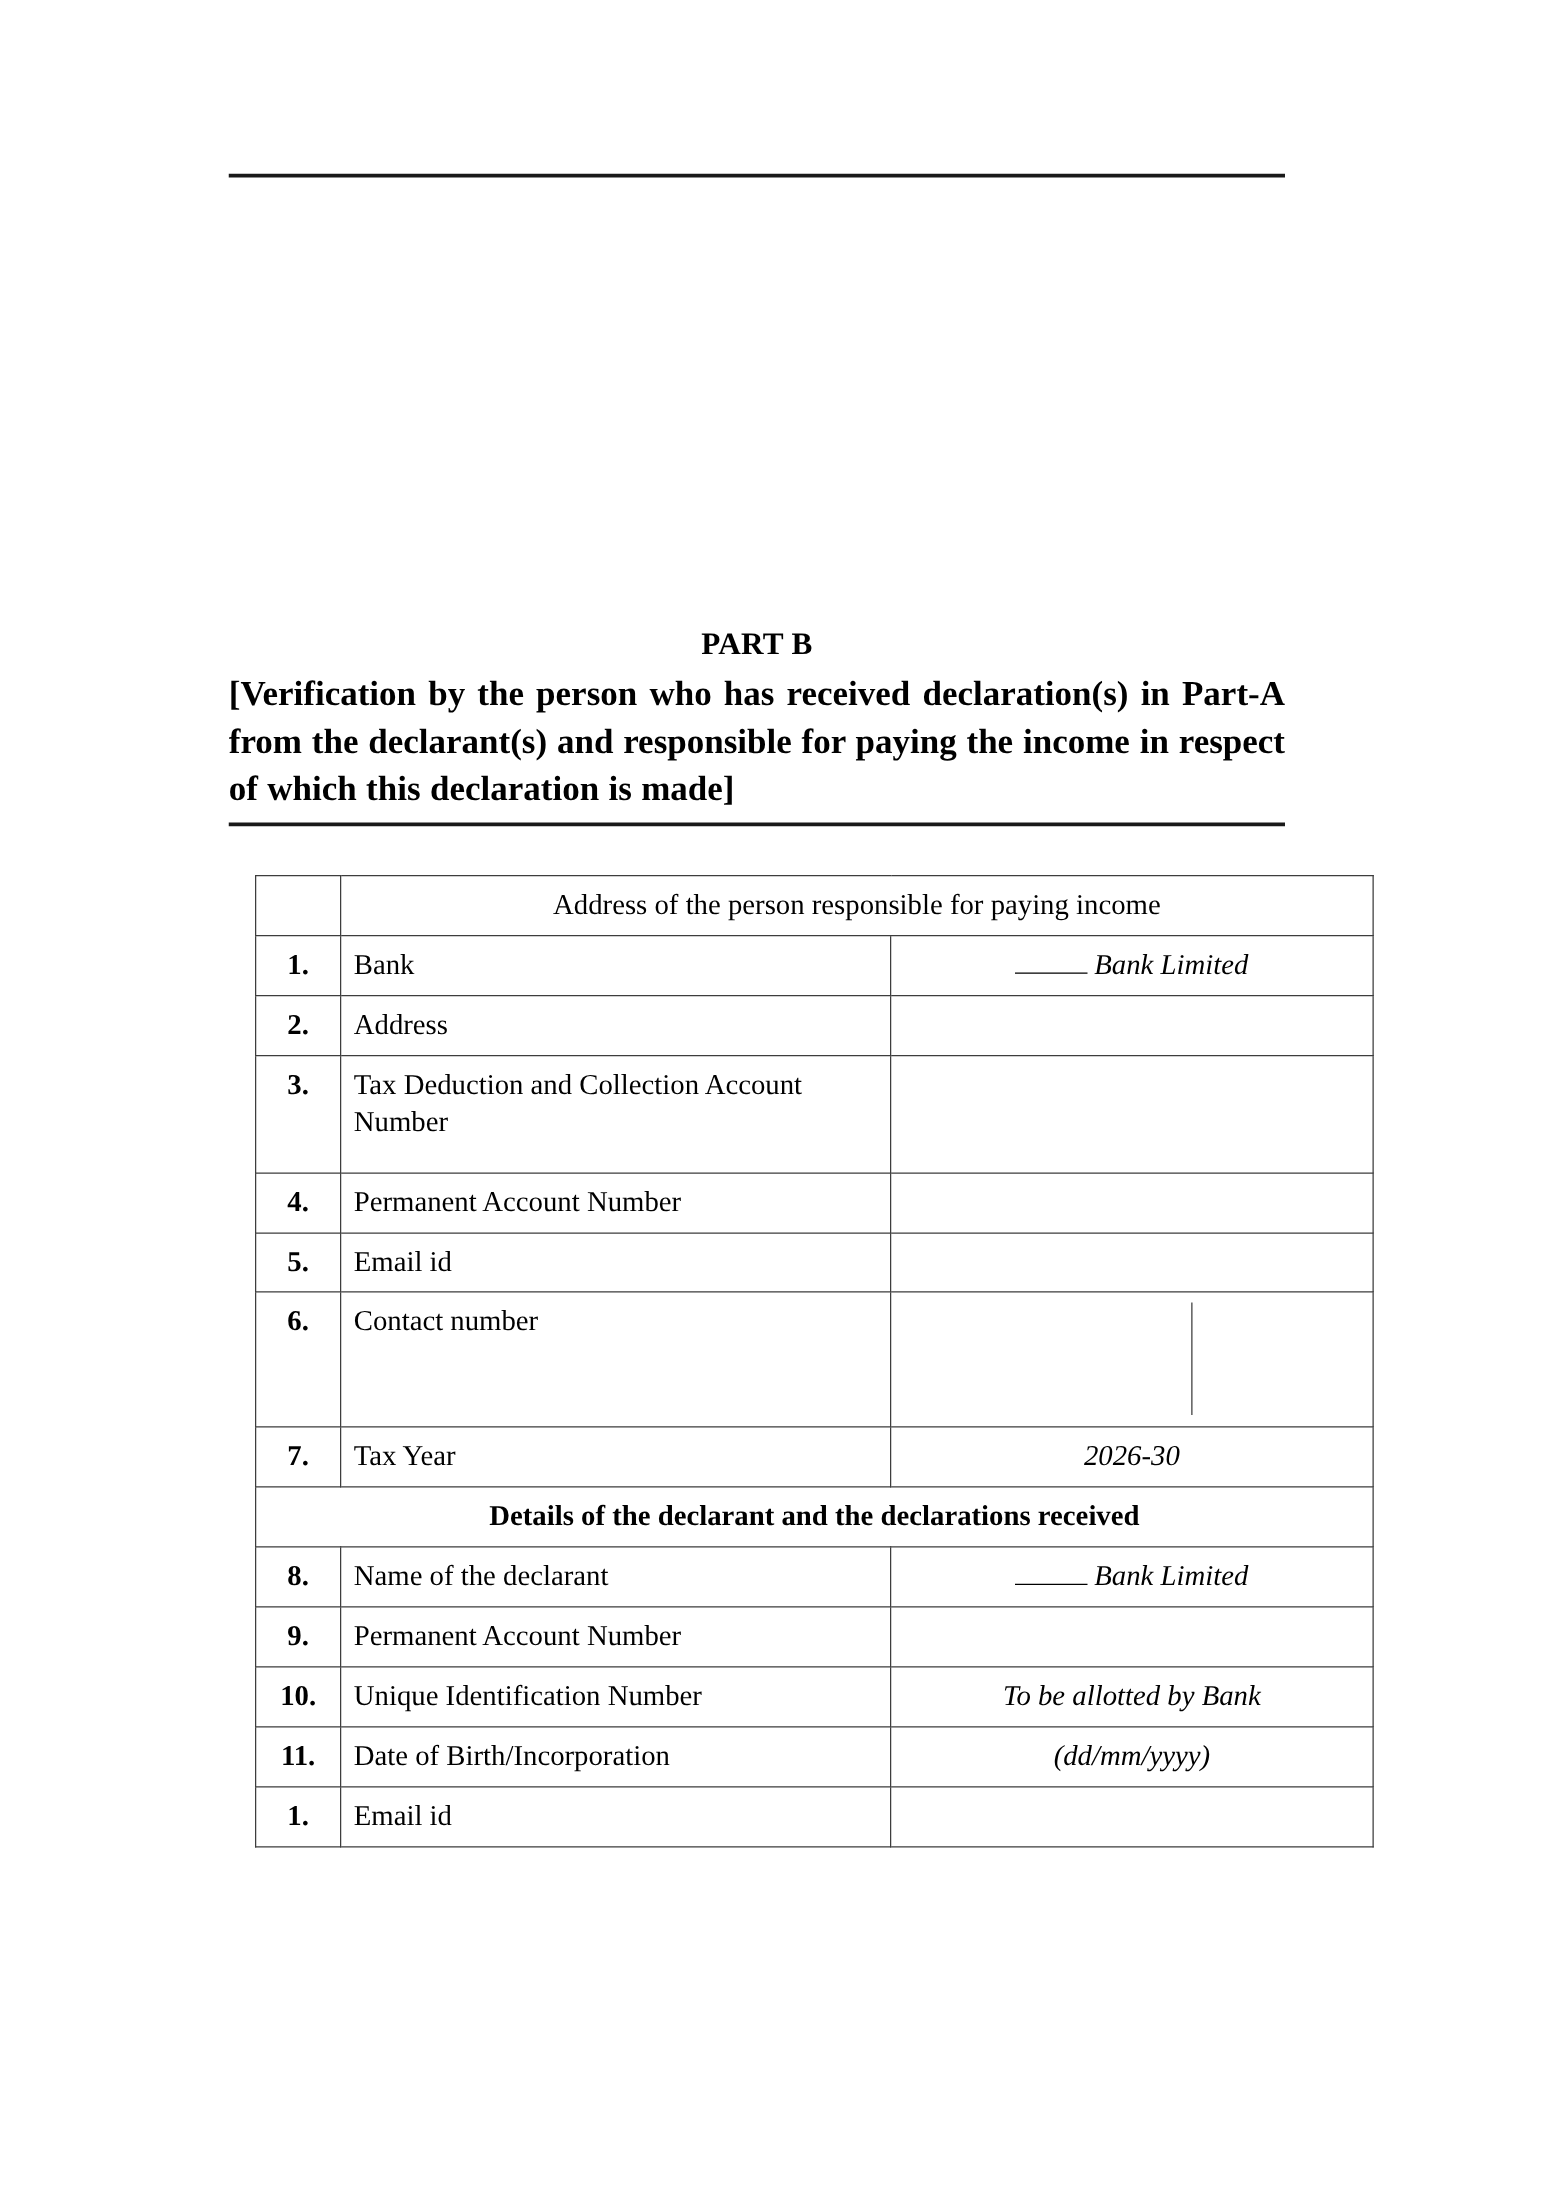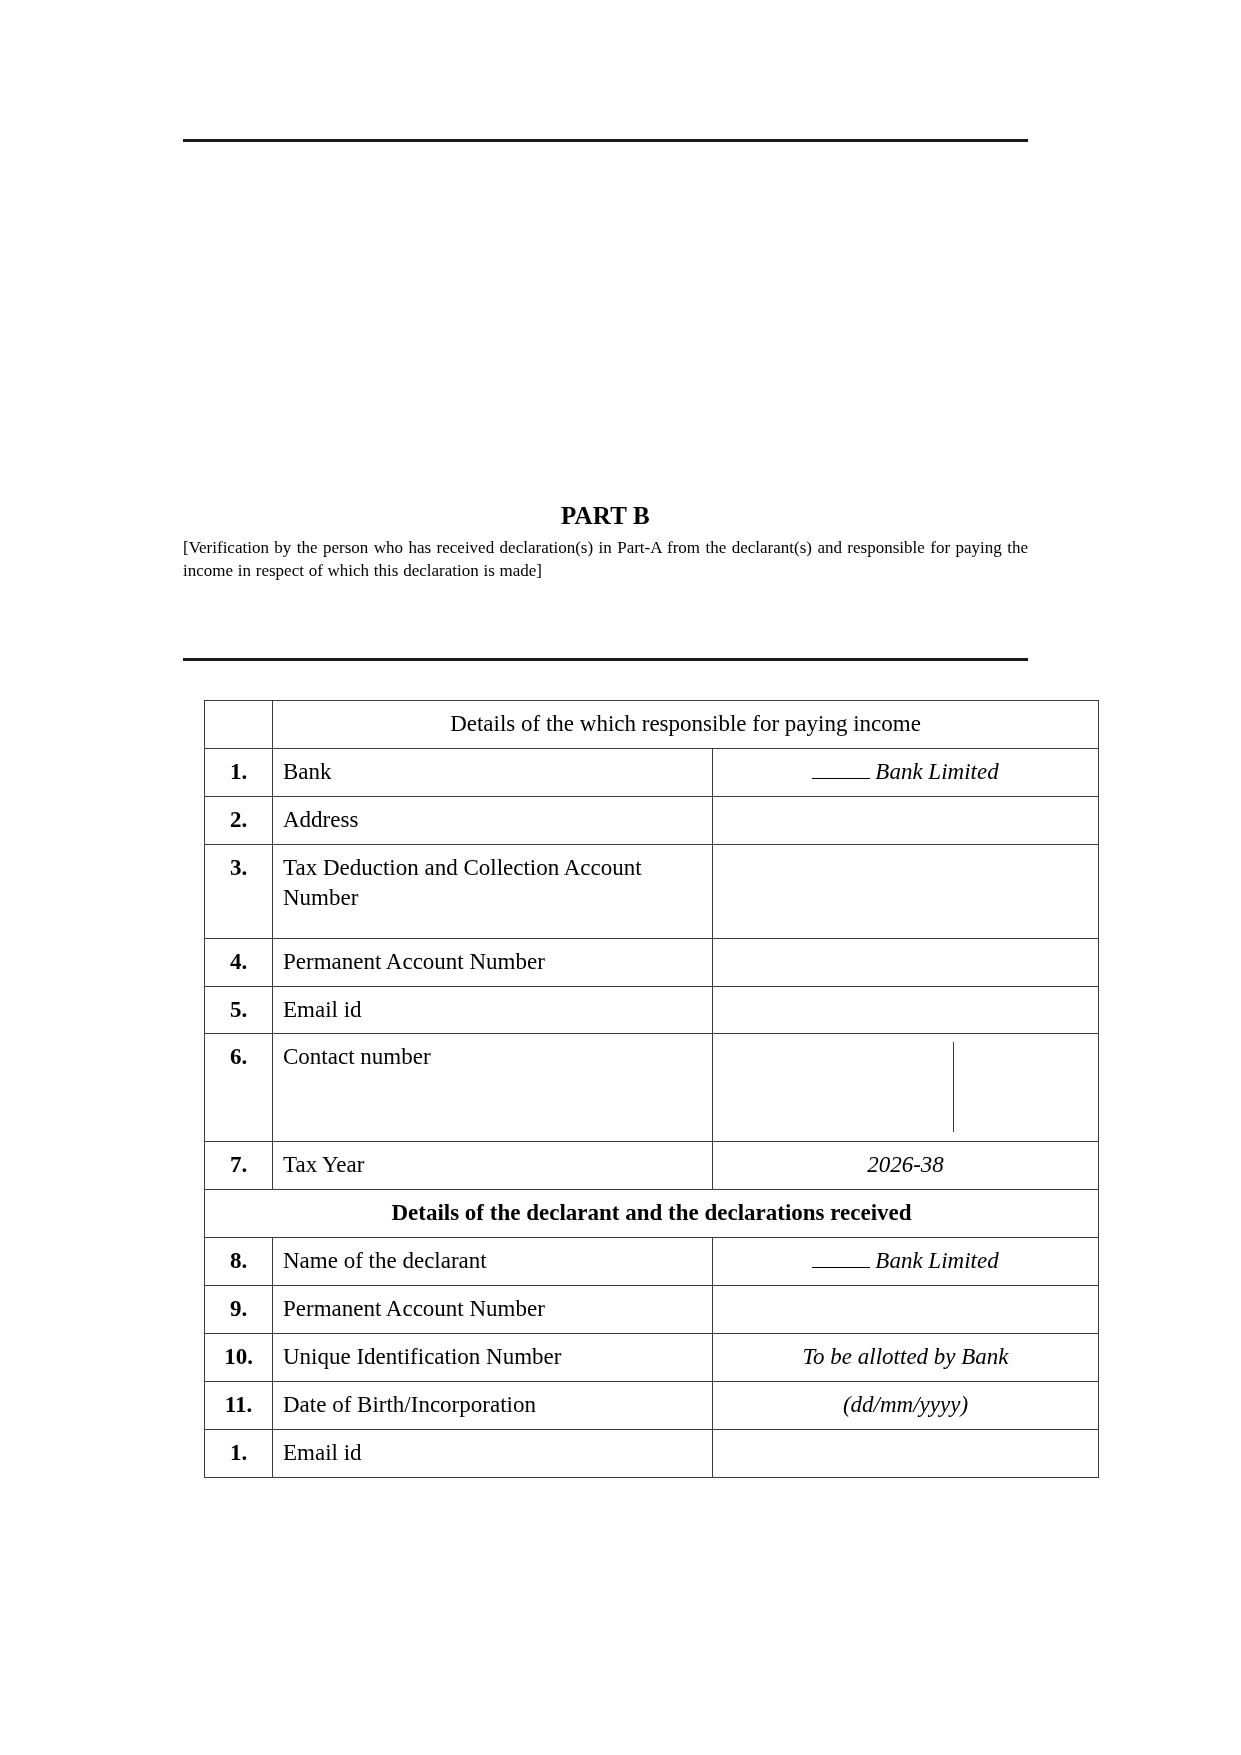--- a/index.html
+++ b/index.html
@@ -44,22 +44,22 @@
   }
   .part-title {
     text-align: center;
     font-weight: bold;
     font-size: 25px;
     letter-spacing: 0.2px;
     line-height: 1.25;
     margin: 0 0 6px 0;
   }
   .verification-text {
-    font-weight: normal;
-    font-size: 17px;
+    font-weight: bold;
+    font-size: 28px;
     line-height: 1.35;
     text-align: justify;
     text-align-last: left;
     margin: 0;
     word-spacing: 0.5px;
   }
 
   
   table.form-table {
     position: absolute;
@@ -149,21 +149,21 @@
   <table class="form-table">
     <colgroup>
       <col class="col-sn">
       <col class="col-lbl">
       <col class="col-val">
     </colgroup>
     <tbody>
 
       <tr>
         <td class="sn"></td>
-        <td class="section-head" colspan="2">Details of the which responsible for paying income</td>
+        <td class="section-head" colspan="2">Address of the person responsible for paying income</td>
       </tr>
 
       <tr>
         <td class="sn">1.</td>
         <td class="label">Bank</td>
         <td class="value"><span class="blank-line"></span><span>Bank Limited</span></td>
       </tr>
 
       <tr>
         <td class="sn">2.</td>
@@ -196,21 +196,21 @@
           <div class="split-inner">
             <div class="split-left"></div>
             <div class="split-right"></div>
           </div>
         </td>
       </tr>
 
       <tr>
         <td class="sn">7.</td>
         <td class="label">Tax Year</td>
-        <td class="value">2026-38</td>
+        <td class="value">2026-30</td>
       </tr>
 
       <tr>
         <td class="section-head bold" colspan="3">Details of the declarant and the declarations received</td>
       </tr>
 
       <tr>
         <td class="sn">8.</td>
         <td class="label">Name of the declarant</td>
         <td class="value"><span class="blank-line"></span><span>Bank Limited</span></td>

